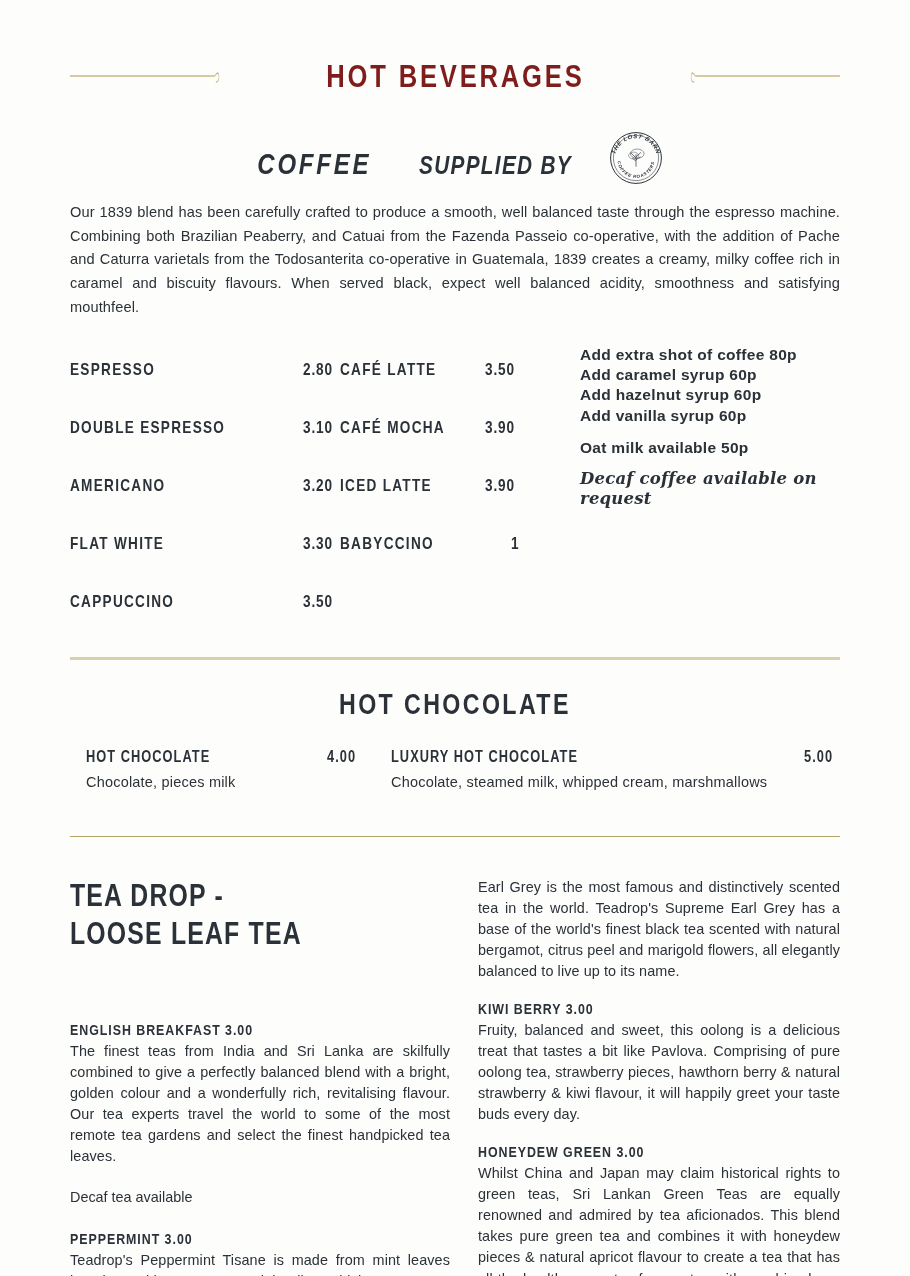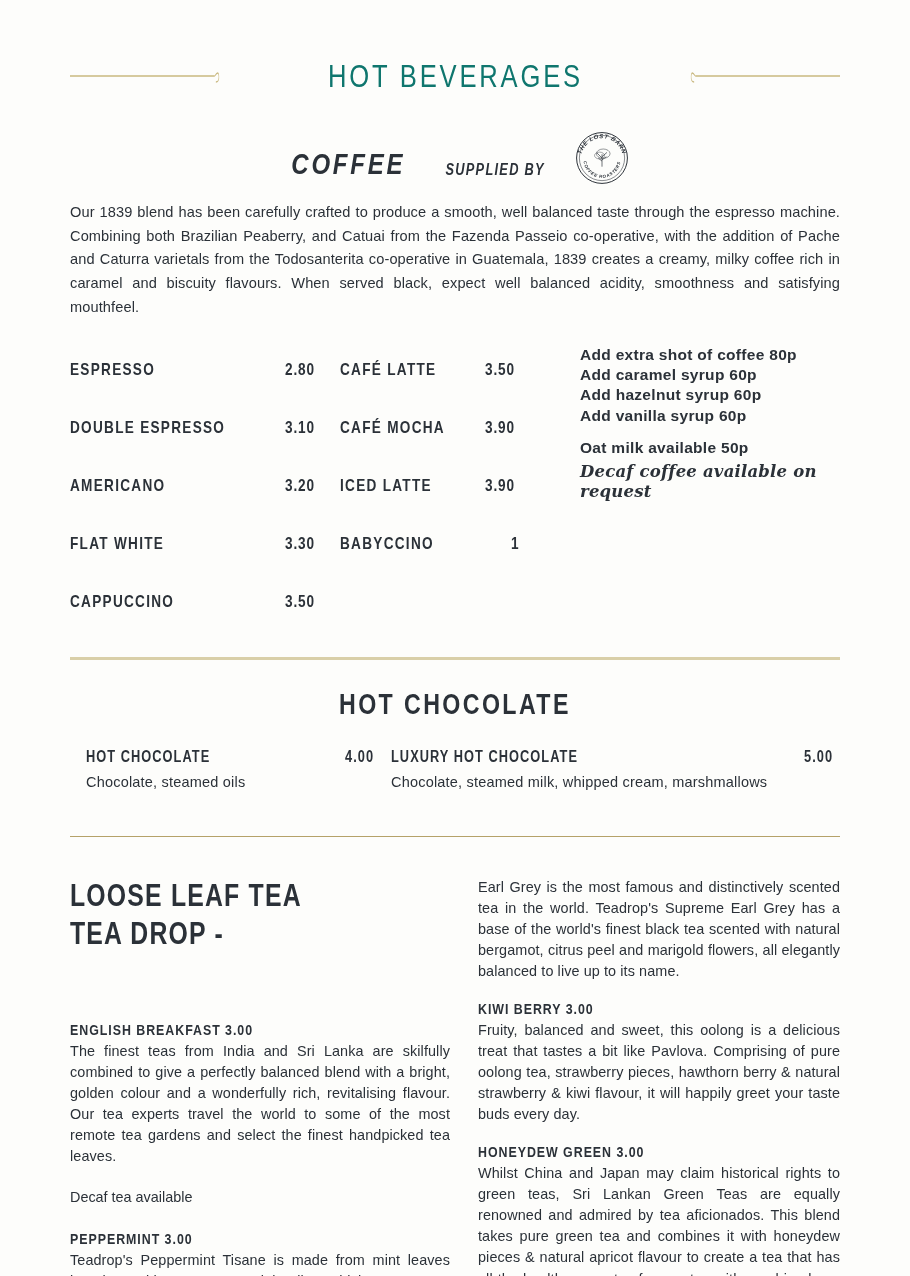--- a/index.html
+++ b/index.html
@@ -40,23 +40,23 @@
   .banner {
     position: relative;
     height: 62px;
     margin-top: 45px;
     display: flex;
     align-items: center;
     justify-content: center;
   }
   .banner-title {
     font-size: 32px;
-    font-weight: 400;
+    font-weight: 700;
     letter-spacing: 3.5px;
-    color: #0f766e;
+    color: #7f1d1d;
     z-index: 3;
     background: #fdfdfb;
     padding: 0 16px;
     line-height: 1;
   }
   .rule-left, .rule-right {
     position: absolute;
     top: 50%;
     height: 14px;
     margin-top: -7px;
@@ -77,21 +77,21 @@
     font-style: italic;
   }
   .coffee-word {
     font-size: 30px;
     font-weight: 700;
     letter-spacing: 3.5px;
     line-height: 1;
     padding-bottom: 2px;
   }
   .supplied-word {
-    font-size: 16px;
+    font-size: 26px;
     font-weight: 700;
     letter-spacing: 1.6px;
     line-height: 1;
     padding-bottom: 3px;
   }
   .logo-stamp {
     width: 62px;
     height: 62px;
     margin-bottom: -8px;
     flex: 0 0 auto;
@@ -127,40 +127,40 @@
     font-weight: 700;
     letter-spacing: 1.6px;
     line-height: 1;
   }
   .price-row .pr {
     font-size: 17px;
     font-weight: 700;
     letter-spacing: 1.1px;
     line-height: 1;
     margin-left: auto;
-    padding-right: 18px;
+    padding-right: 0;
   }
   .col-2 .price-row .pr { padding-right: 58px; }
 
   
   .extras { padding-top: 2px; }
   .extras-line {
     font-size: 15.5px;
     font-weight: 700;
     line-height: 1.30;
     letter-spacing: 0.3px;
   }
   .extras-gap { height: 12px; }
   .extras-script {
     font-family: "DejaVu Serif", serif;
     font-style: italic;
     font-weight: 700;
     font-size: 16.5px;
     letter-spacing: 0.2px;
-    margin-top: 4px;
+    margin-top: 11px;
     line-height: 1.2;
   }
 
   
   .divider-thick {
     height: 3px;
     background: #d9cfa8;
     margin-top: 24px;
   }
   .divider-thin {
@@ -185,21 +185,21 @@
     padding-left: 16px;
   }
   .hc-head {
     display: flex;
     align-items: baseline;
     font-size: 16px;
     font-weight: 700;
     letter-spacing: 1.3px;
     line-height: 1;
   }
-  .hc-head .pr { margin-left: auto; padding-right: 10px; }
+  .hc-head .pr { margin-left: auto; padding-right: 28px; }
   .hc-right .hc-head .pr { padding-right: 0; text-align: center; }
   .hc-desc {
     font-size: 14.5px;
     line-height: 1.5;
     margin-top: 7px;
     letter-spacing: 0.2px;
   }
 
   
   .tea-grid {
@@ -356,39 +356,39 @@
   <div class="hc-title">
     <span class="cond cond-c">HOT CHOCOLATE</span>
   </div>
 
   <div class="hc-grid">
     <div class="hc-left">
       <div class="hc-head">
         <span class="cond">HOT CHOCOLATE</span>
         <span class="pr"><span class="cond">4.00</span></span>
       </div>
-      <div class="hc-desc">Chocolate, steamed oils</div>
+      <div class="hc-desc">Chocolate, pieces milk</div>
     </div>
     <div class="hc-right">
       <div class="hc-head">
         <span class="cond">LUXURY HOT CHOCOLATE</span>
         <span class="pr"><span class="cond">5.00</span></span>
       </div>
       <div class="hc-desc">Chocolate, steamed milk, whipped cream, marshmallows</div>
     </div>
   </div>
 
   <div class="divider-thin"></div>
 
   <div class="tea-grid">
 
     <div class="tea-left">
       <div class="tea-title">
+        <div><span class="cond">TEA DROP -</span></div>
         <div><span class="cond">LOOSE LEAF TEA</span></div>
-        <div><span class="cond">TEA DROP -</span></div>
       </div>
 
       <div class="left-col-offset">
         <div class="tea-entry">
           <div class="tea-name"><span class="cond">ENGLISH BREAKFAST  3.00</span></div>
           <div class="tea-desc">The finest teas from India and Sri Lanka are skilfully combined to give a perfectly balanced blend with a bright, golden colour and a wonderfully rich, revitalising flavour. Our tea experts travel the world to some of the most remote tea gardens and select the finest handpicked tea leaves.</div>
         </div>
 
         <div class="tea-note">Decaf tea available</div>
 

